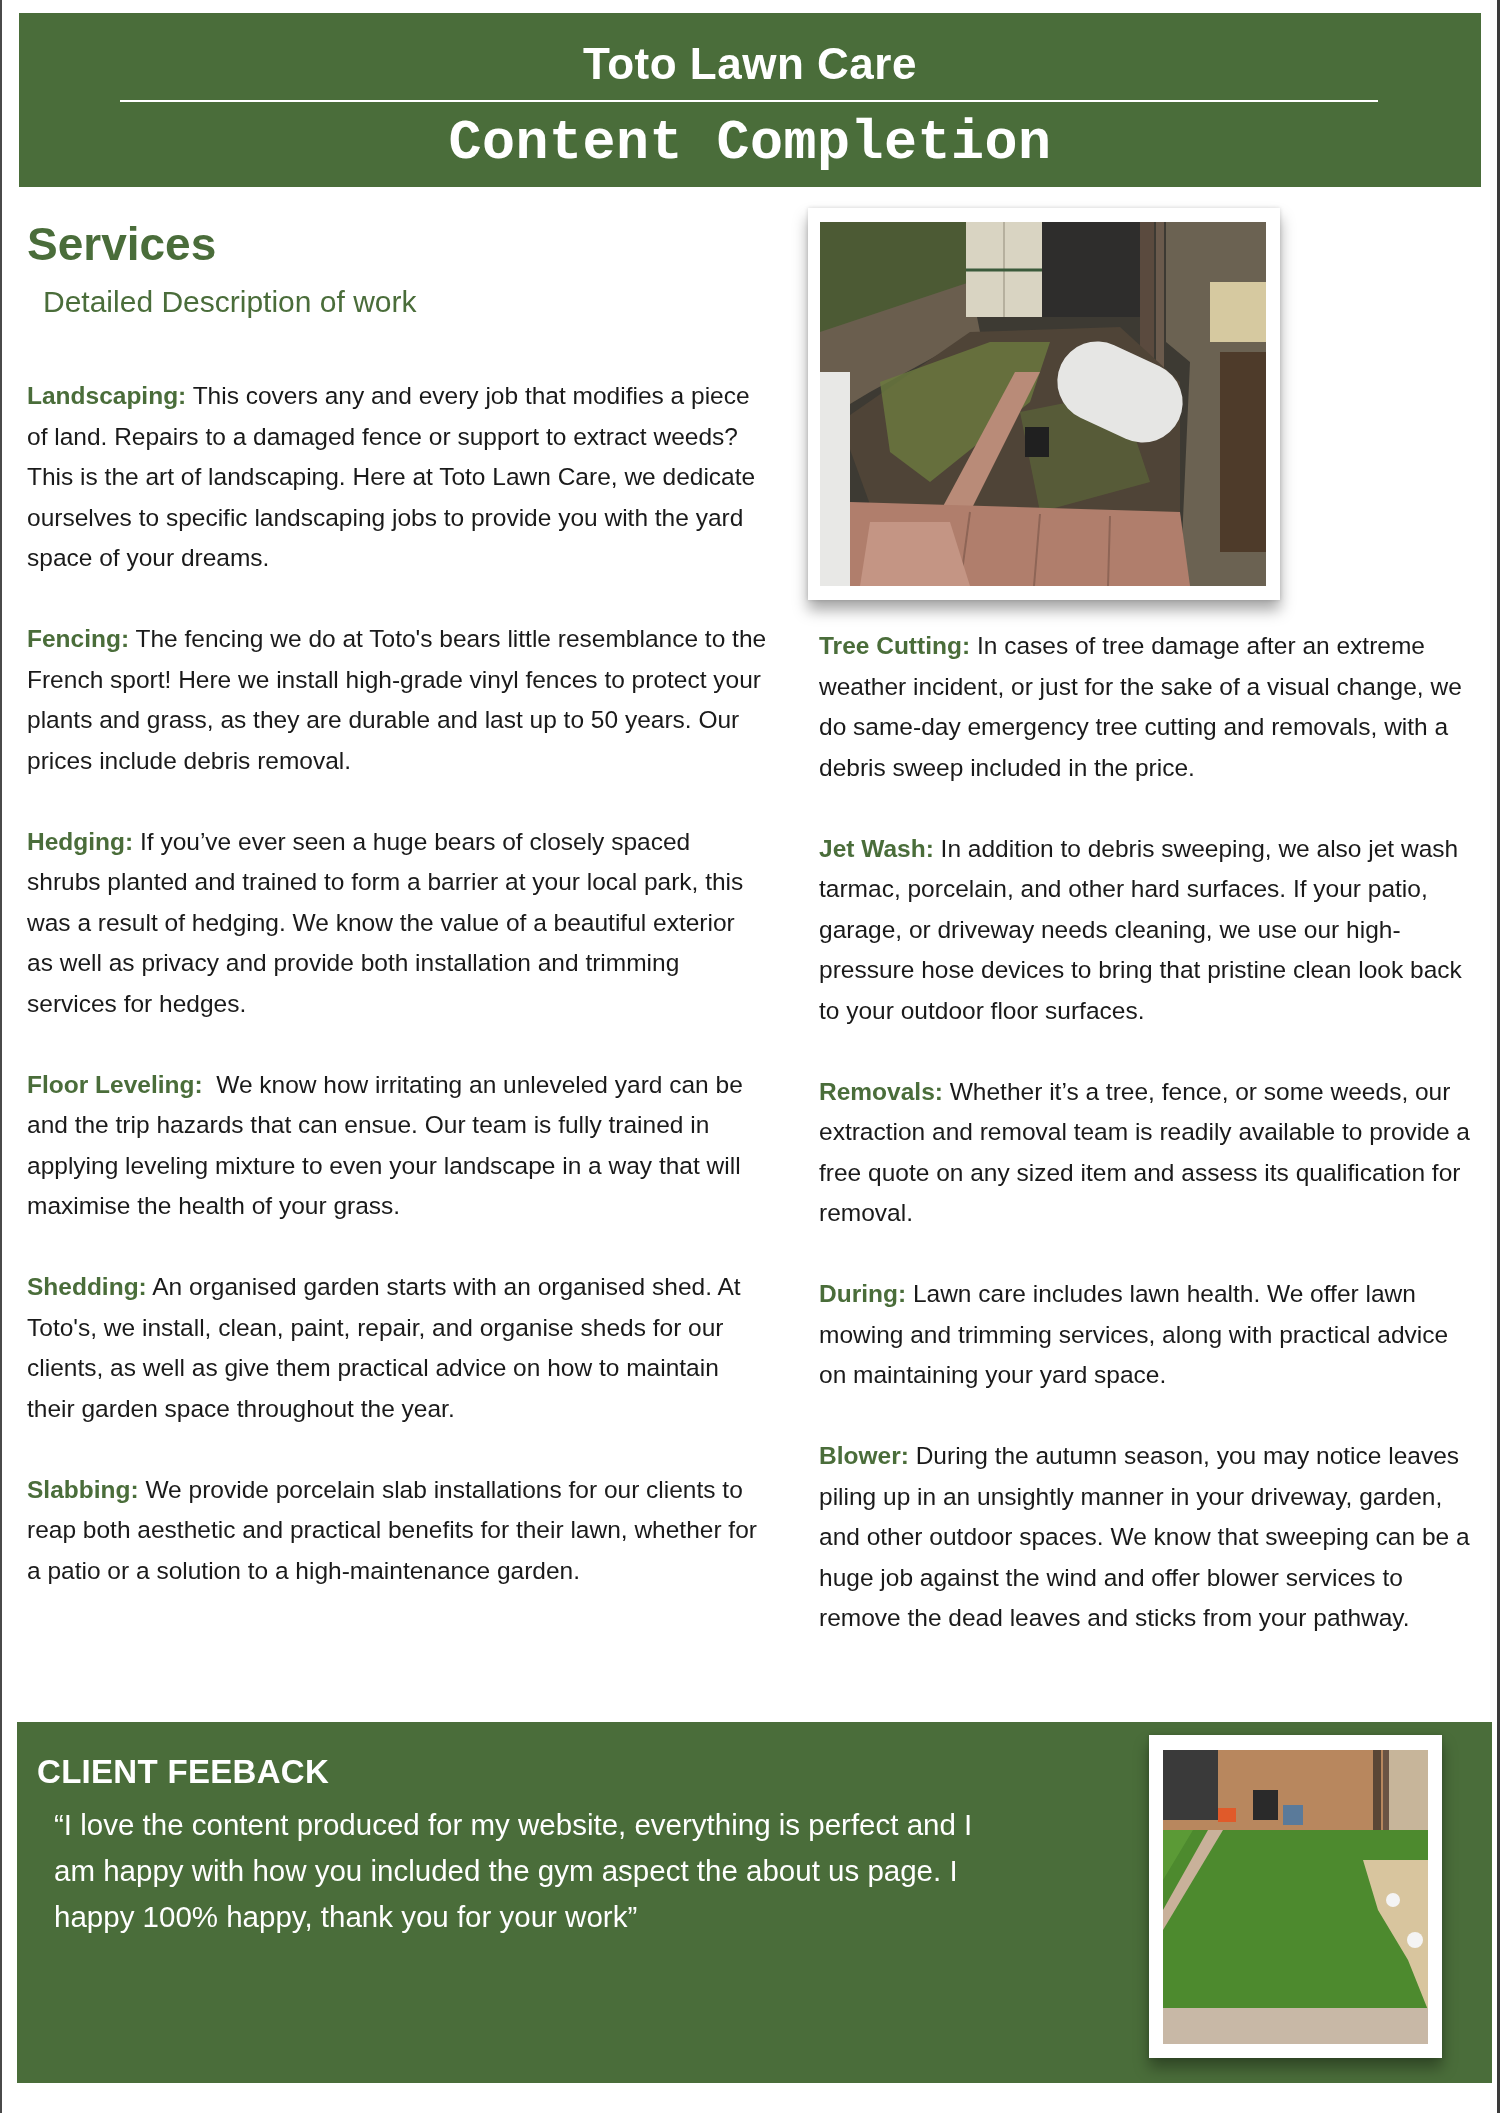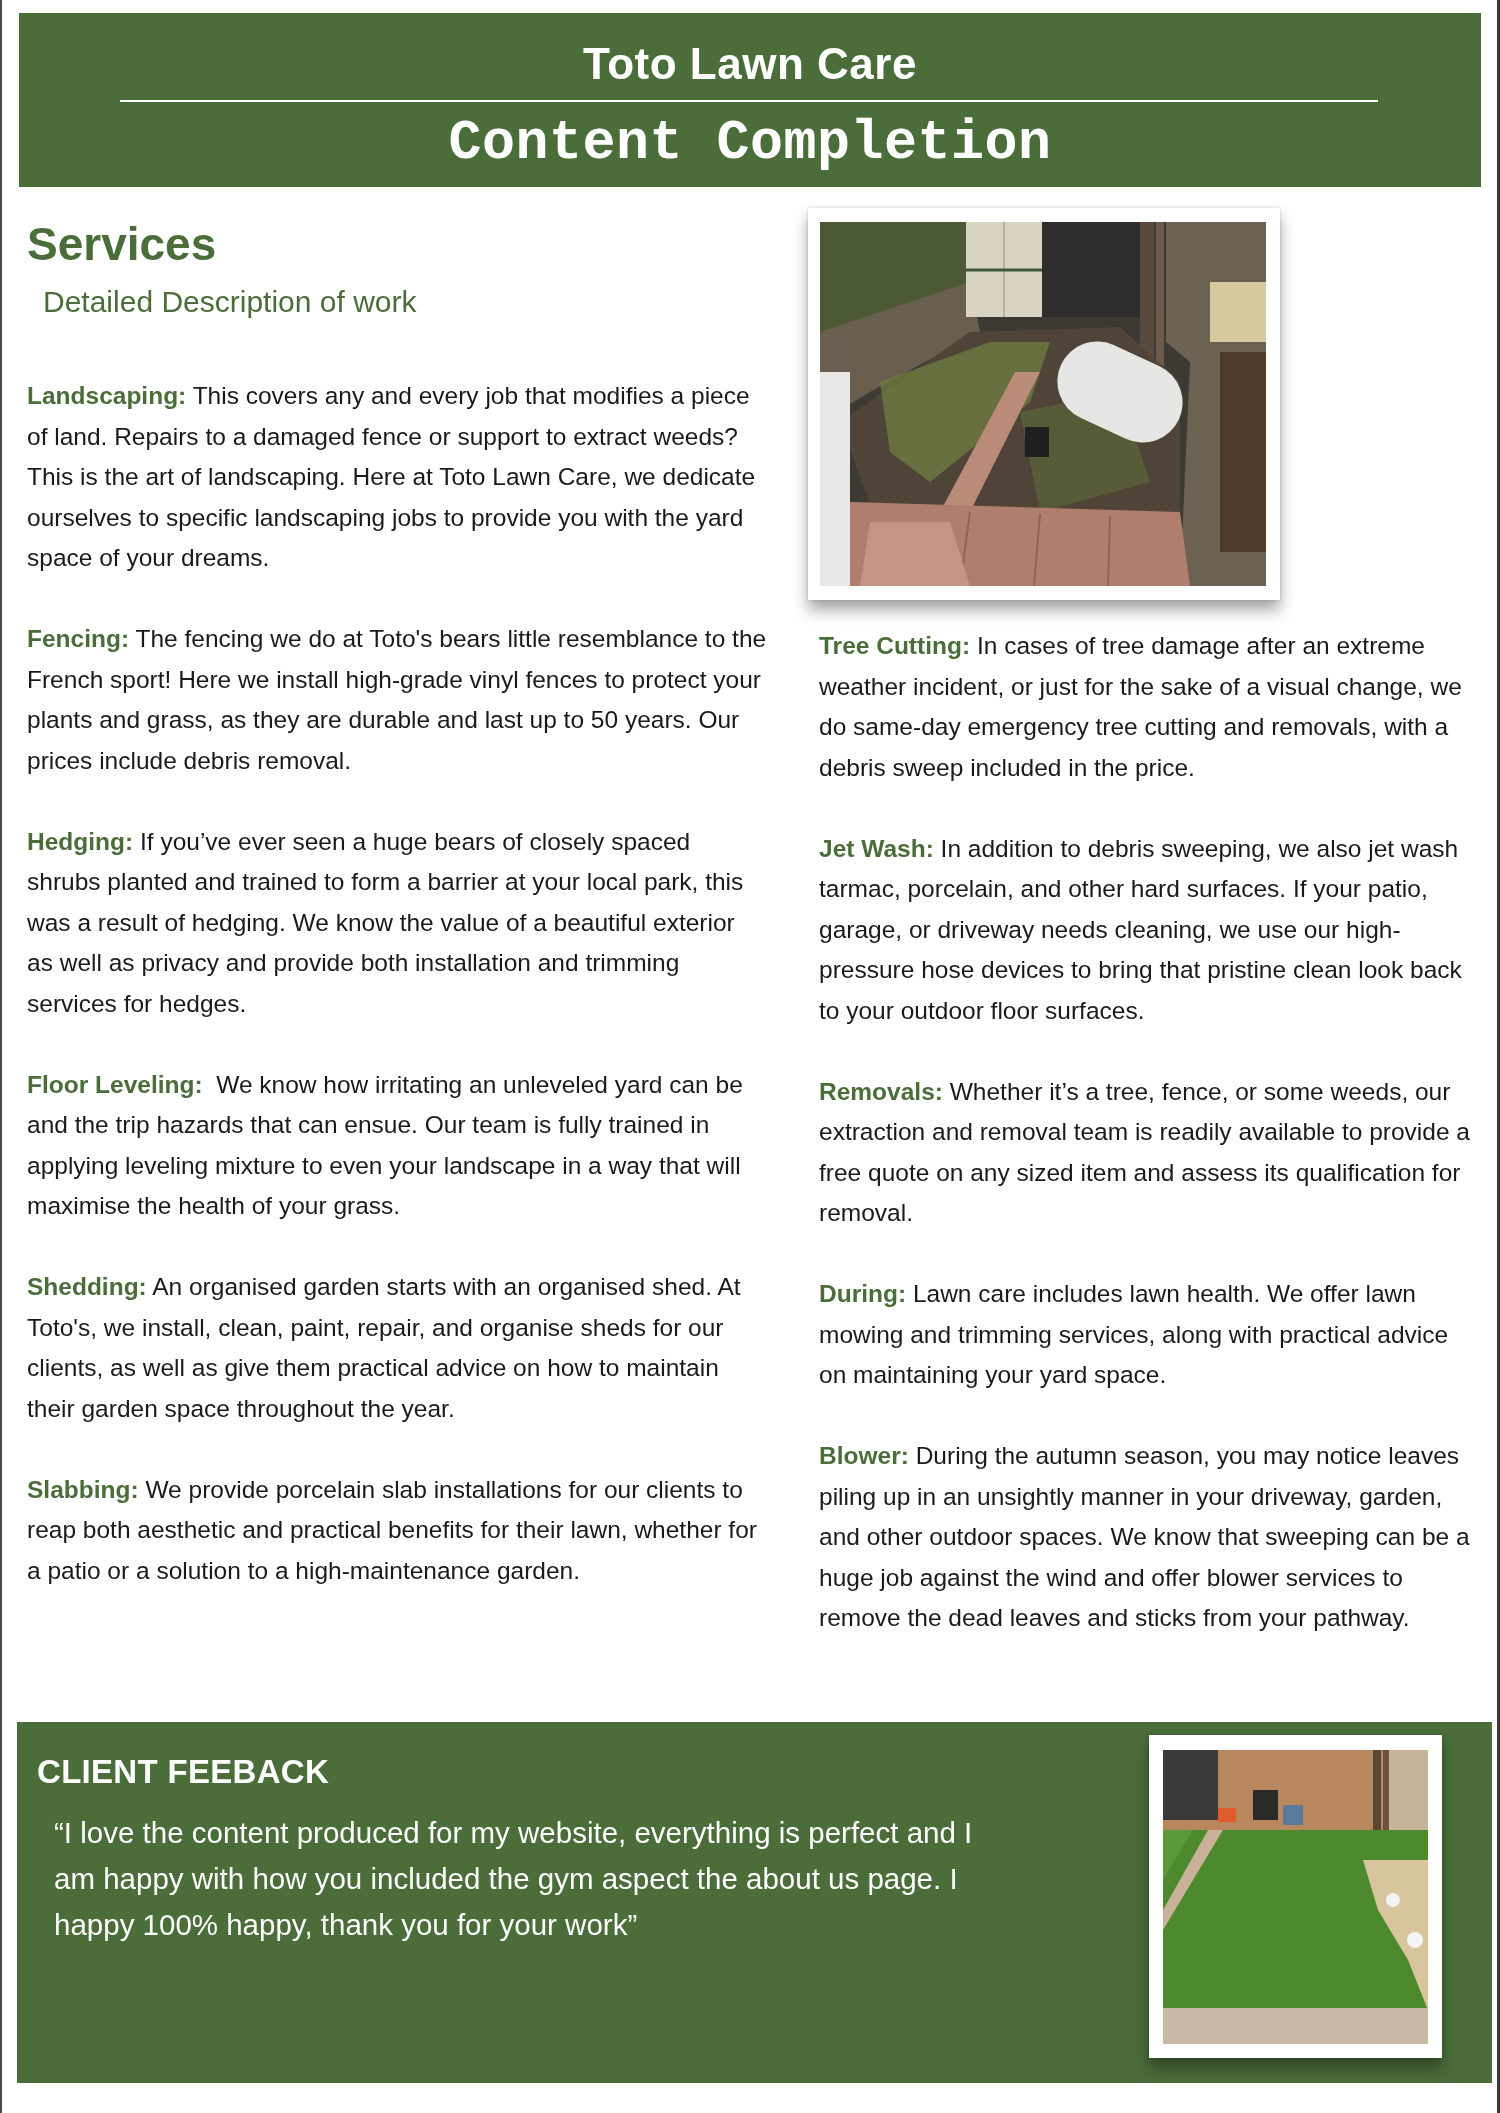--- a/index.html
+++ b/index.html
@@ -25,21 +25,21 @@
 
   .photo-frame { position:absolute; background:#fff; box-shadow: 0 10px 14px rgba(0,0,0,0.35), 0 0 4px rgba(0,0,0,0.15); }
   .photo-top { left:808px; top:208px; width:472px; height:392px; }
   .photo-bottom { left:1149px; top:1735px; width:293px; height:323px; }
   .photo-inner { position:absolute; overflow:hidden; }
   .photo-top .photo-inner { left:12px; top:14px; width:446px; height:364px; }
   .photo-bottom .photo-inner { left:14px; top:15px; width:265px; height:294px; }
 
   .feedback { position:absolute; left:17px; top:1722px; width:1456px; height:361px; background:#4a6d3a;padding-left:19px; }
   .feedback-heading { position:absolute; left:20px; top:30px; color:#fff; font-weight:bold; font-size:33px; line-height:40px; letter-spacing:0.3px; }
-  .feedback-quote { position:absolute; left:37px; top:88px; width:950px; color:#fff; font-size:29.5px; line-height:46px; }
+  .feedback-quote { position:absolute; left:37px; top:80px; width:950px; color:#fff; font-size:29.5px; line-height:46px; }
 </style>
 </head>
 <body>
 
 <div class="edge-left"></div>
 <div class="edge-right"></div>
 
 <div class="header">
   <div class="header-title title-1">Toto Lawn Care</div>
   <div class="header-divider"></div>

